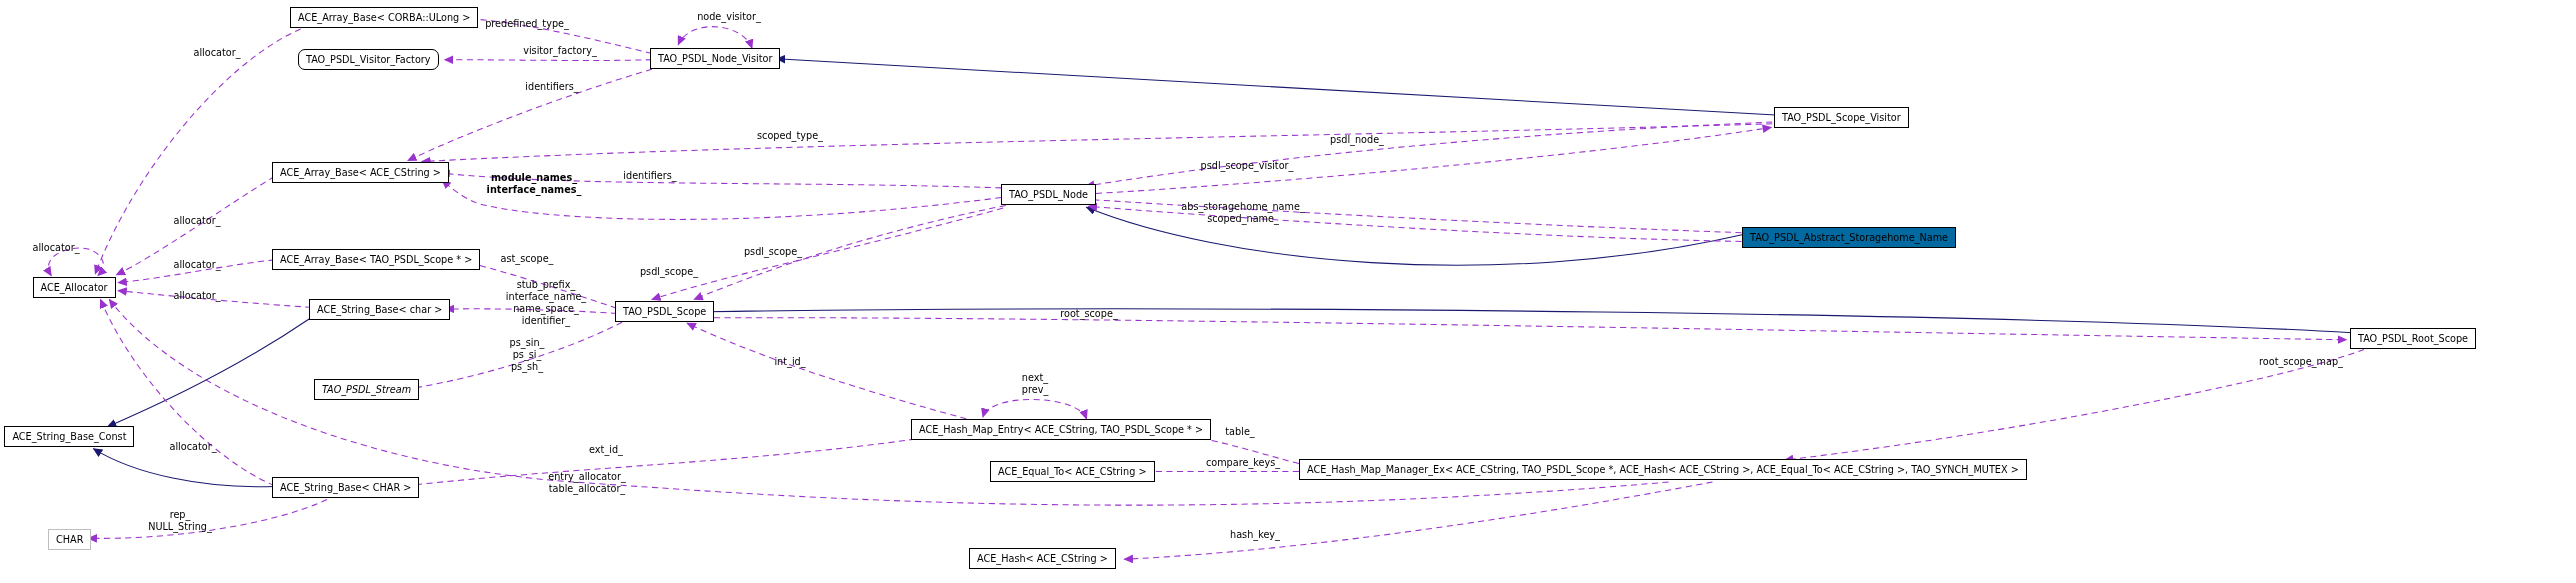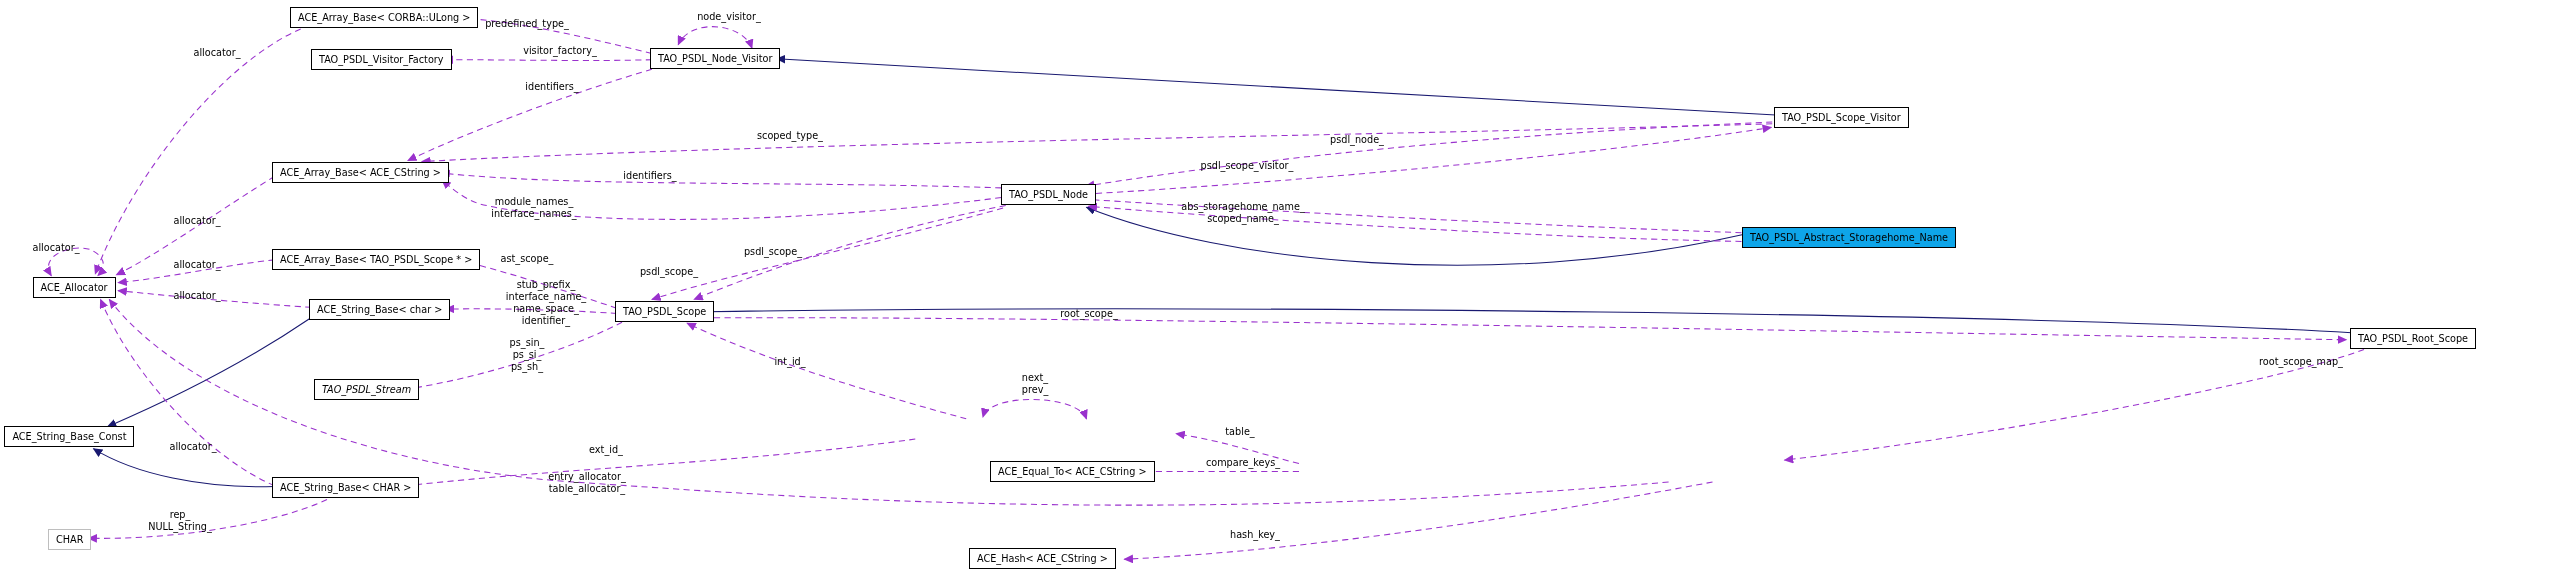--- a/index.html
+++ b/index.html
@@ -2,21 +2,21 @@
 <html style="font-size:14px"><head>
 <meta charset="utf-8">
 <style>
   html,body{margin:0;padding:0;background:#ffffff;}
   #stage{position:relative;width:2576px;height:583px;background:#fff;
          font-family:"DejaVu Sans","Liberation Sans",sans-serif;overflow:hidden;}
   #edges{position:absolute;left:0;top:0;width:2576px;height:583px;}
   .node{position:absolute;box-sizing:border-box;height:21px;line-height:19.3px;
         border:0.9px solid #000;background:#fff;color:#000;font-size:9.7px;
         padding:0 7px;white-space:nowrap;z-index:3;}
-  .node.highlight{background:#0ea5e9;}
+  .node.highlight{background:#0369a1;}
   .node.external{border-color:#bebebe;}
   .edge-label{position:absolute;transform:translate(-50%,-50%);color:#000;
         font-size:9.7px;line-height:12px;white-space:pre;text-align:center;z-index:2;}
 </style>
 </head>
 <body>
 
 <div id="stage">
   <svg id="edges" viewBox="0 0 2933 664" xmlns="http://www.w3.org/2000/svg">
     <defs>
@@ -69,49 +69,51 @@
       <path d="M 1479,528 C 1432,516 1392,502 1339,494" marker-end="url(#pa)"></path>
       <path d="M 1237,477 C 1227,449 1127,447 1119,475" marker-start="url(#pas)" marker-end="url(#pa)"></path>
       <path d="M 1042,500 C 862,526 642,533 465,553" marker-end="url(#pa)"></path>
       <path d="M 1479,537 L 1300,537" marker-end="url(#pa)"></path>
       <path d="M 1950,549 C 1752,586 1502,626 1280,637" marker-end="url(#pa)"></path>
       <path d="M 372,569 C 302,601 182,615 100,613" marker-end="url(#pa)"></path>
     </g>
   </svg>
 
 <div class="node" style="left: 290px; top: 7px;">ACE_Array_Base&lt; CORBA::ULong &gt;</div>
-    <div class="node" style="left: 311px; top: 49px;">TAO_PSDL_Visitor_Factory</div>
+    <div class="node" style="left: 298px; top: 49px; border-radius: 7px;">TAO_PSDL_Visitor_Factory</div>
     <div class="node" style="left: 650px; top: 48px;">TAO_PSDL_Node_Visitor</div>
     <div class="node" style="left: 1774px; top: 107px;">TAO_PSDL_Scope_Visitor</div>
     <div class="node" style="left: 272px; top: 162px;">ACE_Array_Base&lt; ACE_CString &gt;</div>
     <div class="node" style="left: 1001px; top: 184px;">TAO_PSDL_Node</div>
     <div class="node highlight" style="left: 1742px; top: 227px;">TAO_PSDL_Abstract_Storagehome_Name</div>
     <div class="node" style="left: 272px; top: 249px;">ACE_Array_Base&lt; TAO_PSDL_Scope * &gt;</div>
     <div class="node" style="left: 32.5px; top: 277px;">ACE_Allocator</div>
     <div class="node" style="left: 309px; top: 299px;">ACE_String_Base&lt; char &gt;</div>
     <div class="node" style="left: 615px; top: 301px;">TAO_PSDL_Scope</div>
     <div class="node" style="left: 2350px; top: 328px; text-align: center;">TAO_PSDL_Root_Scope</div>
     <div class="node" style="left: 314px; top: 379px; font-style: italic;">TAO_PSDL_Stream</div>
+    <div class="node" style="left: 911px; top: 419px;">ACE_Hash_Map_Entry&lt; ACE_CString, TAO_PSDL_Scope * &gt;</div>
     <div class="node" style="left: 4.4px; top: 426px;">ACE_String_Base_Const</div>
     <div class="node" style="left: 990px; top: 461px;">ACE_Equal_To&lt; ACE_CString &gt;</div>
+    <div class="node" style="left: 1299px; top: 459px;">ACE_Hash_Map_Manager_Ex&lt; ACE_CString, TAO_PSDL_Scope *, ACE_Hash&lt; ACE_CString &gt;, ACE_Equal_To&lt; ACE_CString &gt;, TAO_SYNCH_MUTEX &gt;</div>
     <div class="node" style="left: 272px; top: 477px;">ACE_String_Base&lt; CHAR &gt;</div>
     <div class="node external" style="left: 48px; top: 529px;">CHAR</div>
     <div class="node" style="left: 969px; top: 548px;">ACE_Hash&lt; ACE_CString &gt;</div>
     <div class="edge-label" style="left: 217px; top: 53px;">allocator_</div>
     <div class="edge-label" style="left: 527px; top: 24px;">predefined_type_</div>
     <div class="edge-label" style="left: 729px; top: 16.7px;">node_visitor_</div>
     <div class="edge-label" style="left: 560px; top: 51px;">visitor_factory_</div>
     <div class="edge-label" style="left: 552px; top: 87px;">identifiers_</div>
     <div class="edge-label" style="left: 790px; top: 136px;">scoped_type_</div>
     <div class="edge-label" style="left: 1357px; top: 140px;">psdl_node_</div>
     <div class="edge-label" style="left: 1247px; top: 166px;">psdl_scope_visitor_</div>
     <div class="edge-label" style="left: 1216px; top: 213px; margin-left: 27px;">abs_storagehome_name_
 scoped_name_</div>
     <div class="edge-label" style="left: 650px; top: 176px;">identifiers_</div>
-    <div class="edge-label" style="left: 534px; top: 208px;">module_names_
+    <div class="edge-label" style="left: 534px; top: 184px; font-weight: bold;">module_names_
 interface_names_</div>
     <div class="edge-label" style="left: 197px; top: 221px;">allocator_</div>
     <div class="edge-label" style="left: 197px; top: 265px;">allocator_</div>
     <div class="edge-label" style="left: 197px; top: 296px;">allocator_</div>
     <div class="edge-label" style="left: 56px; top: 248px;">allocator_</div>
     <div class="edge-label" style="left: 527px; top: 259px;">ast_scope_</div>
     <div class="edge-label" style="left: 773px; top: 252px;">psdl_scope_</div>
     <div class="edge-label" style="left: 669px; top: 272px;">psdl_scope_</div>
     <div class="edge-label" style="left: 546px; top: 303px;">stub_prefix_
 interface_name_

